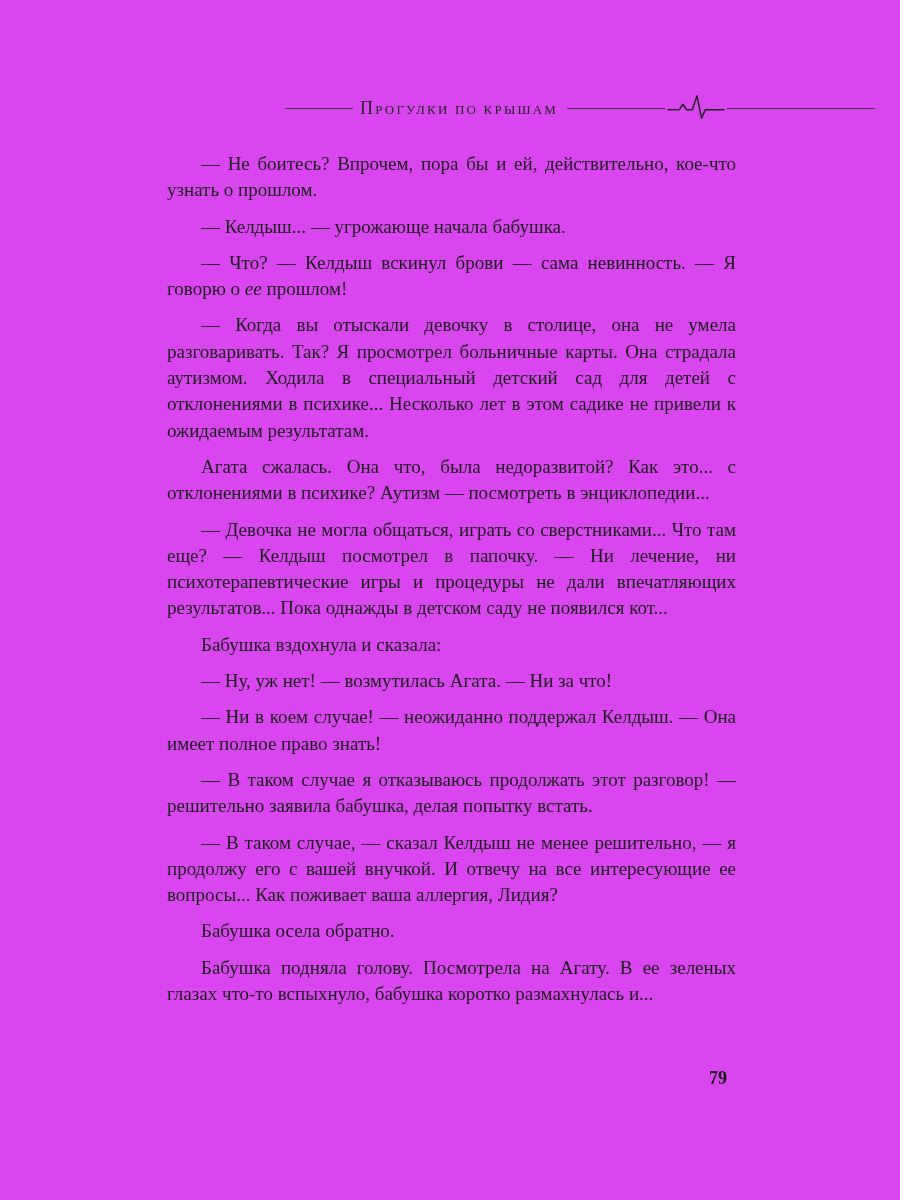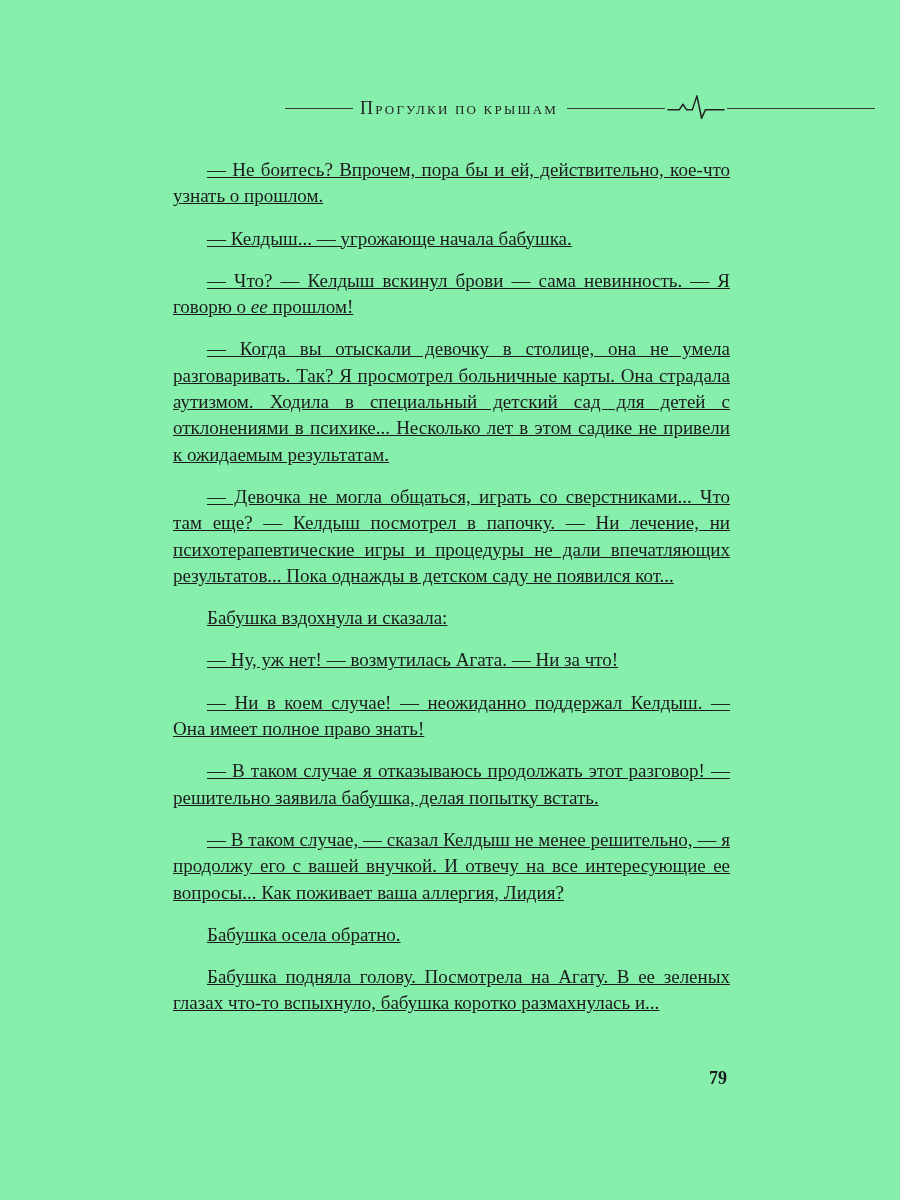--- a/index.html
+++ b/index.html
@@ -1,21 +1,21 @@
 <!DOCTYPE html>
 <html lang="ru"><head>
 <meta charset="utf-8">
 <style>
   * { box-sizing: border-box; }
   html, body { margin: 0; padding: 0; background: #ffffff; }
   .page {
     position: relative;
     width: 900px;
     height: 1200px;
-    background: #86efac;
+    background: #d946ef;
     font-family: "Liberation Serif", "DejaVu Serif", serif;
     color: #1c1c1c;
     overflow: hidden;
   }
   .header {
     position: absolute;
     top: 97px;
     left: 285px;
     width: 590px;
     height: 22px;
@@ -36,28 +36,27 @@
   }
   .header-title::first-letter { font-size: 18px; }
   .ekg { flex: 0 0 auto; margin: 0 2px; display: block; }
   .content {
     position: absolute;
     top: 141px;
     left: 157px;
     width: 589px;
   }
   .content p {
-    margin: 16px;
+    margin: 10px;
     padding: 0;
     text-indent: 34px;
     font-size: 19px;
     line-height: 26.3px;
     text-align: justify;
     hyphens: auto;
-    text-decoration: underline;
     -webkit-hyphens: auto;
   }
   .content p em { font-style: italic; }
   .page-number {
     position: absolute;
     top: 1068px;
     left: 157px;
     width: 570px;
     text-align: right;
     font-size: 18px;
@@ -78,20 +77,21 @@
       <path d="M0 17 H12 L16 11 L20 17 H26 L31 2 L36 26 L40 17 H60" fill="none" stroke="#222222" stroke-width="1.6" stroke-linejoin="round" stroke-linecap="round"></path>
     </svg>
     <span class="rule rule-right"></span>
   </div>
 
   <div class="content">
     <p>— Не боитесь? Впрочем, пора бы и ей, действительно, кое-что узнать о прошлом.</p>
     <p>— Келдыш... — угрожающе начала бабушка.</p>
     <p><span>— Что? — Келдыш вскинул брови — сама невинность. — Я говорю о </span><em>ее</em><span> прошлом!</span></p>
     <p>— Когда вы отыскали девочку в столице, она не умела разговаривать. Так? Я просмотрел больничные карты. Она страдала аутизмом. Ходила в специальный детский сад для детей с отклонениями в психике... Несколько лет в этом садике не привели к ожидаемым результатам.</p>
+    <p>Агата сжалась. Она что, была недоразвитой? Как это... с отклонениями в психике? Аутизм — посмотреть в энциклопедии...</p>
     <p>— Девочка не могла общаться, играть со сверстниками... Что там еще? — Келдыш посмотрел в папочку. — Ни лечение, ни психотерапевтические игры и процедуры не дали впечатляющих результатов... Пока однажды в детском саду не появился кот...</p>
     <p>Бабушка вздохнула и сказала:</p>
     <p>— Ну, уж нет! — возмутилась Агата. — Ни за что!</p>
     <p>— Ни в коем случае! — неожиданно поддержал Келдыш. — Она имеет полное право знать!</p>
     <p>— В таком случае я отказываюсь продолжать этот разговор! — решительно заявила бабушка, делая попытку встать.</p>
     <p>— В таком случае, — сказал Келдыш не менее решительно, — я продолжу его с вашей внучкой. И отвечу на все интересующие ее вопросы... Как поживает ваша аллергия, Лидия?</p>
     <p>Бабушка осела обратно.</p>
     <p>Бабушка подняла голову. Посмотрела на Агату. В ее зеленых глазах что-то вспыхнуло, бабушка коротко размахнулась и...</p>
   </div>
 

